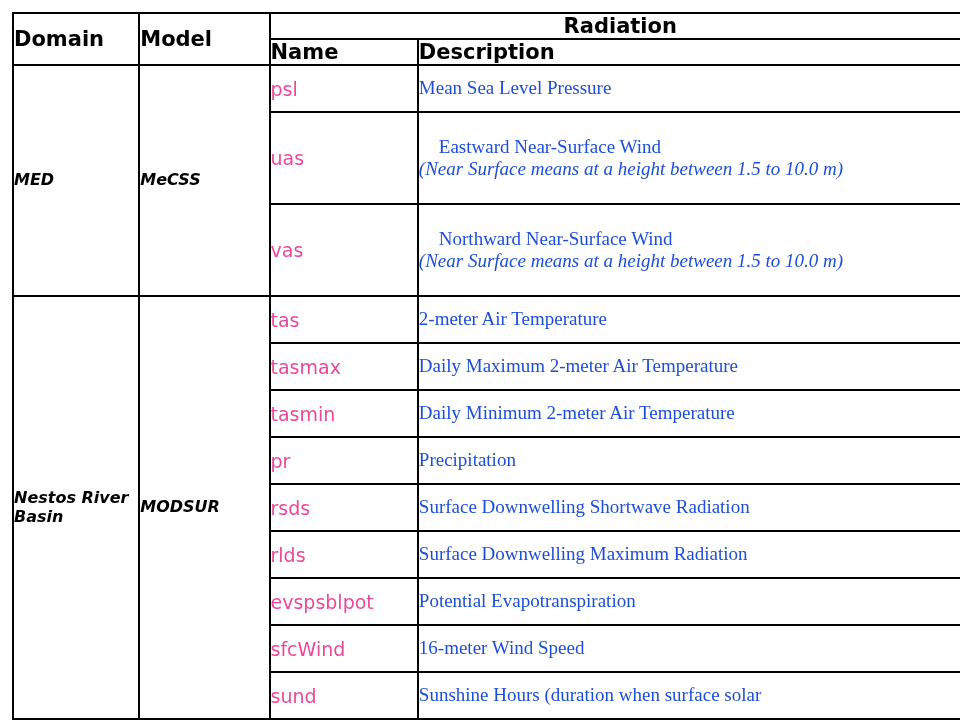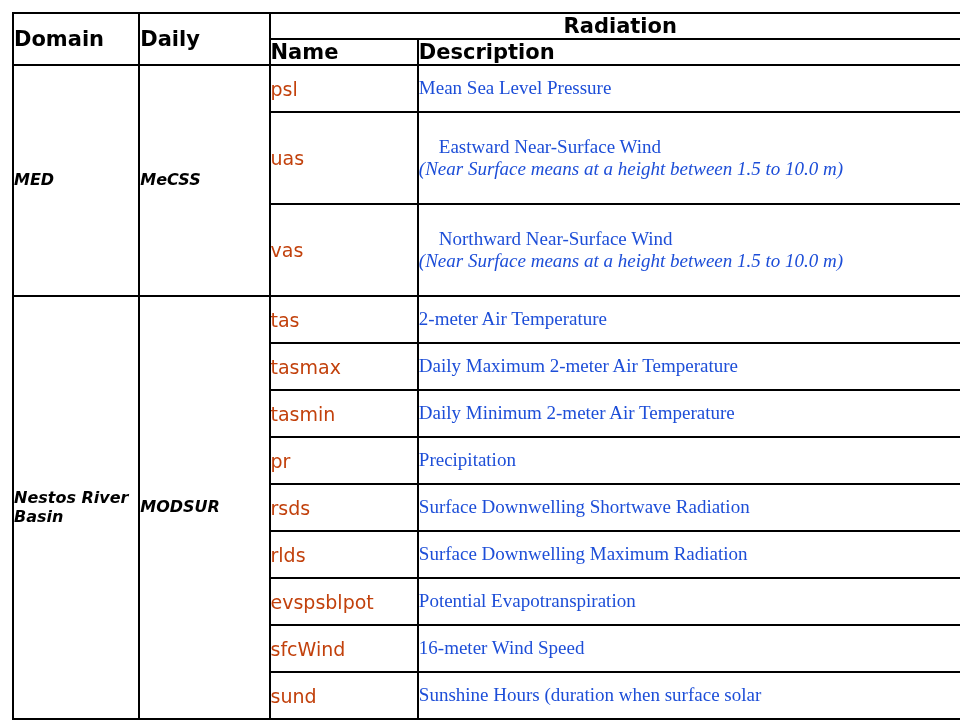--- a/index.html
+++ b/index.html
@@ -56,21 +56,21 @@
     font-weight: bold;
     font-size: 16px;
     padding: 6px 8px;
     line-height: 1.18;
     vertical-align: middle;
     font-style: italic;
   }
   .namecell {
     font-size: 19px;
     padding: 6px 10px;
-    color: #c2410c;
+    color: #ec4899;
     white-space: nowrap;
   }
   .desccell {
     font-size: 19px;
     padding: 5px 10px;
     color: #1d4ed8;
     line-height: 1.20;
     font-family: Liberation Serif, serif;
   }
   .desccell .note {
@@ -93,21 +93,21 @@
   <table class="vartable">
     <colgroup>
       <col class="col-domain">
       <col class="col-model">
       <col class="col-name">
       <col class="col-desc">
     </colgroup>
     <tbody>
       <tr>
         <td class="hdr" rowspan="2">Domain</td>
-        <td class="hdr" rowspan="2">Daily</td>
+        <td class="hdr" rowspan="2">Model</td>
         <td class="hdr-variables" colspan="2">Radiation</td>
       </tr>
       <tr>
         <td class="hdr">Name</td>
         <td class="hdr">Description</td>
       </tr>
 
       <tr>
         <td class="domcell" rowspan="3">MED</td>
         <td class="modcell" rowspan="3">MeCSS</td>

